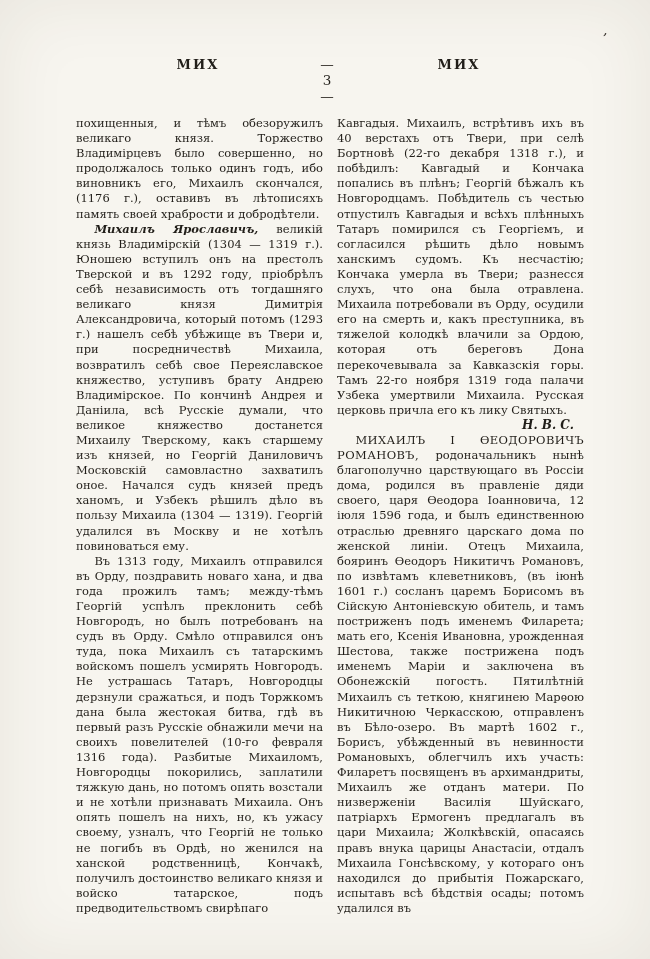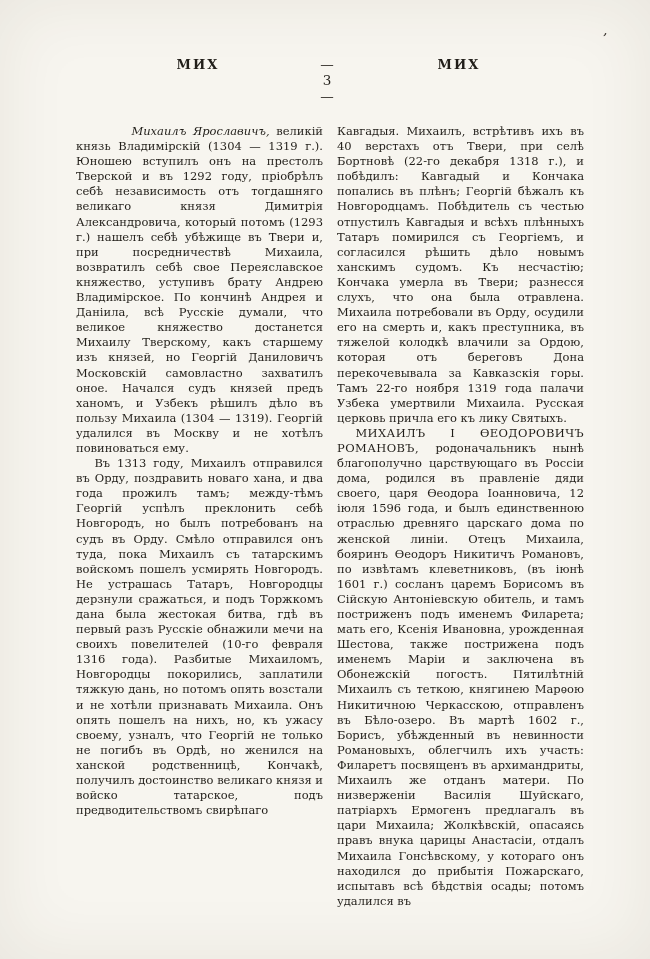--- a/index.html
+++ b/index.html
@@ -15,21 +15,21 @@
     background: #f7f5ef;
     color: #211e19;
     padding: 56px 66px 10px 76px;
     overflow: hidden;
     box-shadow: inset 0 0 70px rgba(60,50,30,0.08);
   }
   .running-header {
     display: flex;
     align-items: baseline;
     font-size: 13px;
-    margin-bottom: 20px;
+    margin-bottom: 12px;
   }
   .rh-left  { width: 244px; text-align: center; font-weight: bold; letter-spacing: 2px; }
   .rh-mid   { flex: 1; text-align: center; font-size: 13.5px; }
   .rh-right { width: 250px; text-align: center; font-weight: bold; letter-spacing: 2px; }
   .columns {
     display: flex;
     gap: 14px;
     height: 874px;
     overflow: hidden;
   }
@@ -39,21 +39,21 @@
     font-size: 11.5px;
     line-height: 15.1px;
     hyphens: none;
   }
   .col p { margin: 0; }
   .para.indent { text-indent: 1.6em; }
   .para.align-right { text-align: right; padding-right: 10px; }
   .seg-normal     { font-style: normal; }
   .seg-italic     { }
   .seg-bold       { font-weight: normal; letter-spacing: 0.4px; }
-  .seg-bolditalic { font-weight: normal; font-style: italic; margin-left: 37px; }
+  .seg-bolditalic { font-weight: bold; font-style: italic; }
   .sig { margin-top: 1px; margin-bottom: 1px; font-size: 12px; }
   .stray-mark {
     position: absolute;
     top: 30px;
     right: 44px;
     font-size: 14px;
     color: #3a362f;
     transform: rotate(12deg);
   }
 </style>
@@ -64,21 +64,23 @@
   <span class="stray-mark">’</span>
 
   <div class="running-header">
     <span class="rh-left">МИХ</span>
     <span class="rh-mid">— 3 —</span>
     <span class="rh-right">МИХ</span>
   </div>
 
   <div class="columns">
     <div class="col">
+        <p class="para"><span class="seg-normal">похищенныя, и тѣмъ обезоружилъ великаго князя. Торжество Владимірцевъ было совершенно, но продолжалось только одинъ годъ, ибо виновникъ его, Михаилъ скончался, (1176 г.), оставивъ въ лѣтописяхъ память своей храбрости и добродѣтели.</span></p>
         <p class="para indent"><span class="seg-bolditalic">Михаилъ Ярославичъ,</span><span class="seg-normal"> великій князь Владимірскій (1304 — 1319 г.). Юношею вступилъ онъ на престолъ Тверской и въ 1292 году, пріобрѣлъ себѣ независимость отъ тогдашняго великаго князя Димитрія Александровича, который потомъ (1293 г.) нашелъ себѣ убѣжище въ Твери и, при посредничествѣ Михаила, возвратилъ себѣ свое Переяславское княжество, уступивъ брату Андрею Владимірское. По кончинѣ Андрея и Даніила, всѣ Русскіе думали, что великое княжество достанется </span><span class="seg-italic">Михаилу Тверскому,</span><span class="seg-normal"> какъ старшему изъ князей, но Георгій Даниловичъ Московскій самовластно захватилъ оное. Начался судъ князей предъ ханомъ, и Узбекъ рѣшилъ дѣло въ пользу Михаила (1304 — 1319). Георгій удалился въ Москву и не хотѣлъ повиноваться ему.</span></p>
         <p class="para indent"><span class="seg-normal">Въ 1313 году, Михаилъ отправился въ Орду, поздравить новаго хана, и два года прожилъ тамъ; между-тѣмъ Георгій успѣлъ преклонить себѣ Новгородъ, но былъ потребованъ на судъ въ Орду. Смѣло отправился онъ туда, пока Михаилъ съ татарскимъ войскомъ пошелъ усмирять Новгородъ. Не устрашась Татаръ, Новгородцы дерзнули сражаться, и подъ Торжкомъ дана была жестокая битва, гдѣ въ </span><span class="seg-italic">первый разъ</span><span class="seg-normal"> Русскіе обнажили мечи на своихъ повелителей (10-го февраля 1316 года). Разбитые Михаиломъ, Новгородцы покорились, заплатили тяжкую дань, но потомъ опять возстали и не хотѣли признавать Михаила. Онъ опять пошелъ на нихъ, но, къ ужасу своему, узналъ, что Георгій не только не погибъ въ Ордѣ, но женился на ханской родственницѣ, </span><span class="seg-italic">Кончакѣ,</span><span class="seg-normal"> получилъ достоинство великаго князя и войско татарское, подъ предводительствомъ свирѣпаго</span></p>
       </div>
     <div class="col">
         <p class="para"><span class="seg-normal">Кавгадыя. Михаилъ, встрѣтивъ ихъ въ 40 верстахъ отъ Твери, при селѣ Бортновѣ (22-го декабря 1318 г.), и побѣдилъ: Кавгадый и Кончака попались въ плѣнъ; Георгій бѣжалъ къ Новгородцамъ. Побѣдитель съ честью отпустилъ Кавгадыя и всѣхъ плѣнныхъ Татаръ помирился съ Георгіемъ, и согласился рѣшить дѣло новымъ ханскимъ судомъ. Къ несчастію; Кончака умерла въ Твери; разнесся слухъ, что она была отравлена. Михаила потребовали въ Орду, осудили его на смерть и, какъ преступника, въ тяжелой колодкѣ влачили за Ордою, которая отъ береговъ Дона перекочевывала за Кавказскія горы. Тамъ 22-го ноября 1319 года палачи Узбека умертвили Михаила. Русская церковь причла его къ лику Святыхъ.</span></p>
+        <p class="para align-right sig"><span class="seg-bolditalic">Н. В. С.</span></p>
         <p class="para indent"><span class="seg-bold">МИХАИЛЪ I ѲЕОДОРОВИЧЪ РОМАНОВЪ,</span><span class="seg-normal"> родоначальникъ нынѣ благополучно царствующаго въ Россіи дома, родился въ правленіе дяди своего, царя Ѳеодора Іоанновича, 12 іюля 1596 года, и былъ </span><span class="seg-italic">единственною отраслью</span><span class="seg-normal"> древняго царскаго дома по </span><span class="seg-italic">женской линіи.</span><span class="seg-normal"> Отецъ Михаила, бояринъ </span><span class="seg-italic">Ѳеодоръ Никитичъ Романовъ,</span><span class="seg-normal"> по извѣтамъ клеветниковъ, (въ іюнѣ 1601 г.) сосланъ царемъ Борисомъ въ Сійскую Антоніевскую обитель, и тамъ постриженъ подъ именемъ </span><span class="seg-italic">Филарета;</span><span class="seg-normal"> мать его, Ксенія Ивановна, урожденная Шестова, также пострижена подъ именемъ </span><span class="seg-italic">Маріи</span><span class="seg-normal"> и заключена въ Обонежскій погостъ. Пятилѣтній Михаилъ съ теткою, княгинею Марѳою Никитичною Черкасскою, отправленъ въ Бѣло-озеро. Въ мартѣ 1602 г., Борисъ, убѣжденный въ невинности Романовыхъ, облегчилъ ихъ участь: Филаретъ посвященъ въ архимандриты, Михаилъ же отданъ матери. По низверженіи Василія Шуйскаго, патріархъ Ермогенъ предлагалъ въ цари Михаила; Жолкѣвскій, опасаясь правъ внука царицы Анастасіи, отдалъ Михаила Гонсѣвскому, у котораго онъ находился до прибытія Пожарскаго, испытавъ всѣ бѣдствія осады; потомъ удалился въ</span></p>
       </div>
   </div>
 </div>
 
 </body></html>

